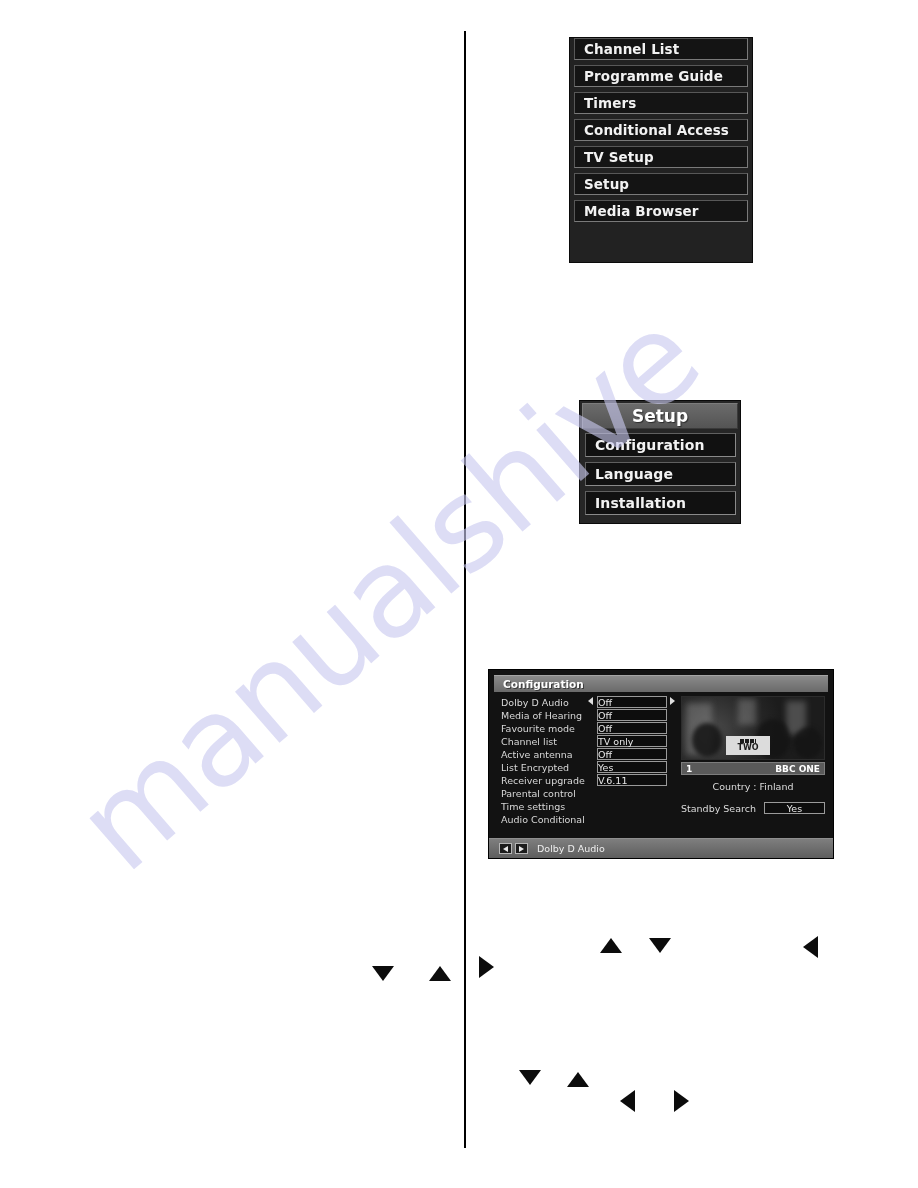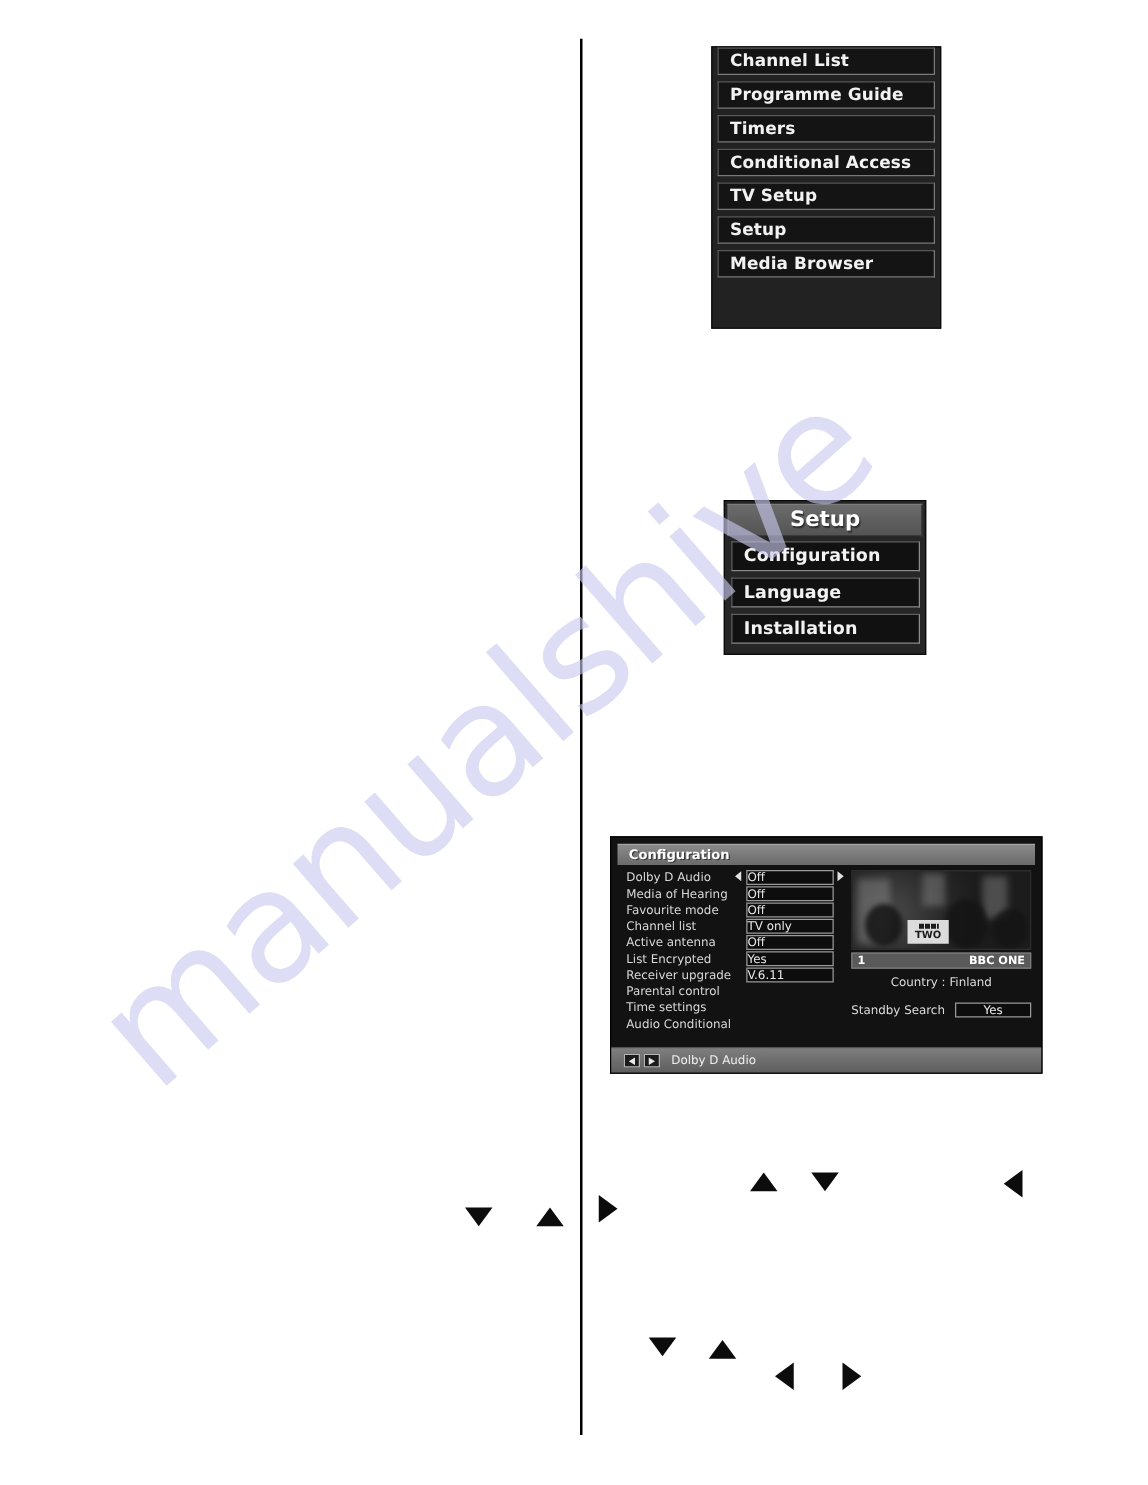--- a/index.html
+++ b/index.html
@@ -260,21 +260,21 @@
   }
   #tv-preview .hi {
     position: absolute;
     background: rgba(170,170,170,0.35);
     filter: blur(3px);
   }
   #bbc-two-logo {
     position: absolute;
     left: 44px;
     bottom: 4px;
-    width: 33px;
+    width: 44px;
     height: 19px;
     background: #dcdcdc;
     display: flex;
     flex-direction: column;
     align-items: center;
     justify-content: center;
     line-height: 1;
   }
   #bbc-two-logo .bbc-mark {
     display: block;

